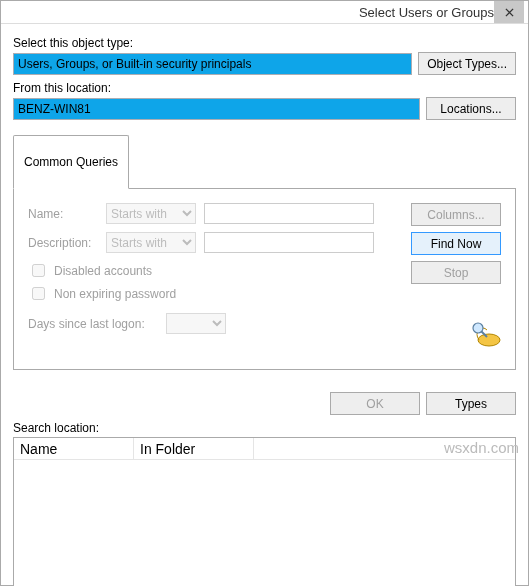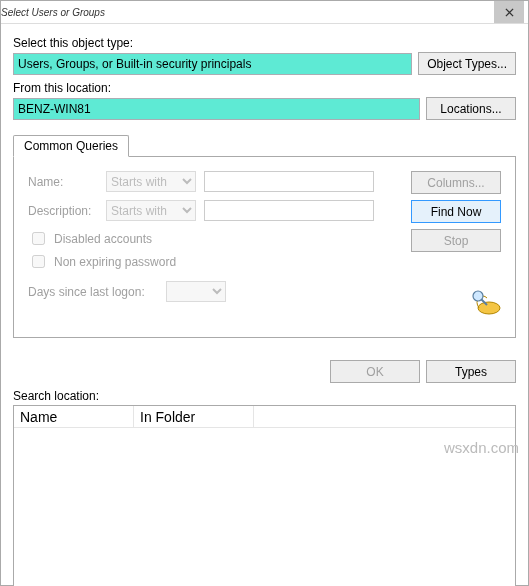--- a/index.html
+++ b/index.html
@@ -24,24 +24,23 @@
     .titlebar {
       height: 30px;
       background: #fff;
       display: flex;
       align-items: center;
       border-bottom: 1px solid #ddd;
       position: relative;
     }
     .titlebar .title {
       flex: 1;
-      text-align: left;
-      font-size: 10px;
+      text-align: right;
+      font-size: 13px;
       color: #333;
-      font-style: italic;
     }
     .close-btn {
       width: 30px;
       height: 22px;
       background: #c8c8c8;
       display: flex;
       align-items: center;
       justify-content: center;
       margin-right: 4px;
       cursor: pointer;
@@ -59,21 +58,21 @@
       margin-bottom: 6px;
       gap: 6px;
     }
     .field-row input.wide {
       flex: 1;
       height: 22px;
       border: 1px solid #abadb3;
       padding: 2px 4px;
       font-family: inherit;
       font-size: 12px;
-      background: #5eead4;
+      background: #0ea5e9;
     }
     .label-above {
       display: block;
       margin-bottom: 2px;
       color: #000;
     }
     button.std {
       height: 23px;
       min-width: 90px;
       background: #eee;
@@ -97,21 +96,21 @@
     .tabs-strip {
       display: flex;
       position: relative;
       top: 1px;
       z-index: 2;
     }
     .tab {
       border: 1px solid #aaa;
       border-bottom: 1px solid #fff;
       background: #fff;
-      padding: 3px 10px;
+      padding: 19px 10px;
       font-size: 12px;
       border-radius: 2px 2px 0 0;
       cursor: pointer;
     }
     .tab-body {
       border: 1px solid #aaa;
       padding: 14px 14px 18px 14px;
       display: flex;
       gap: 12px;
     }

